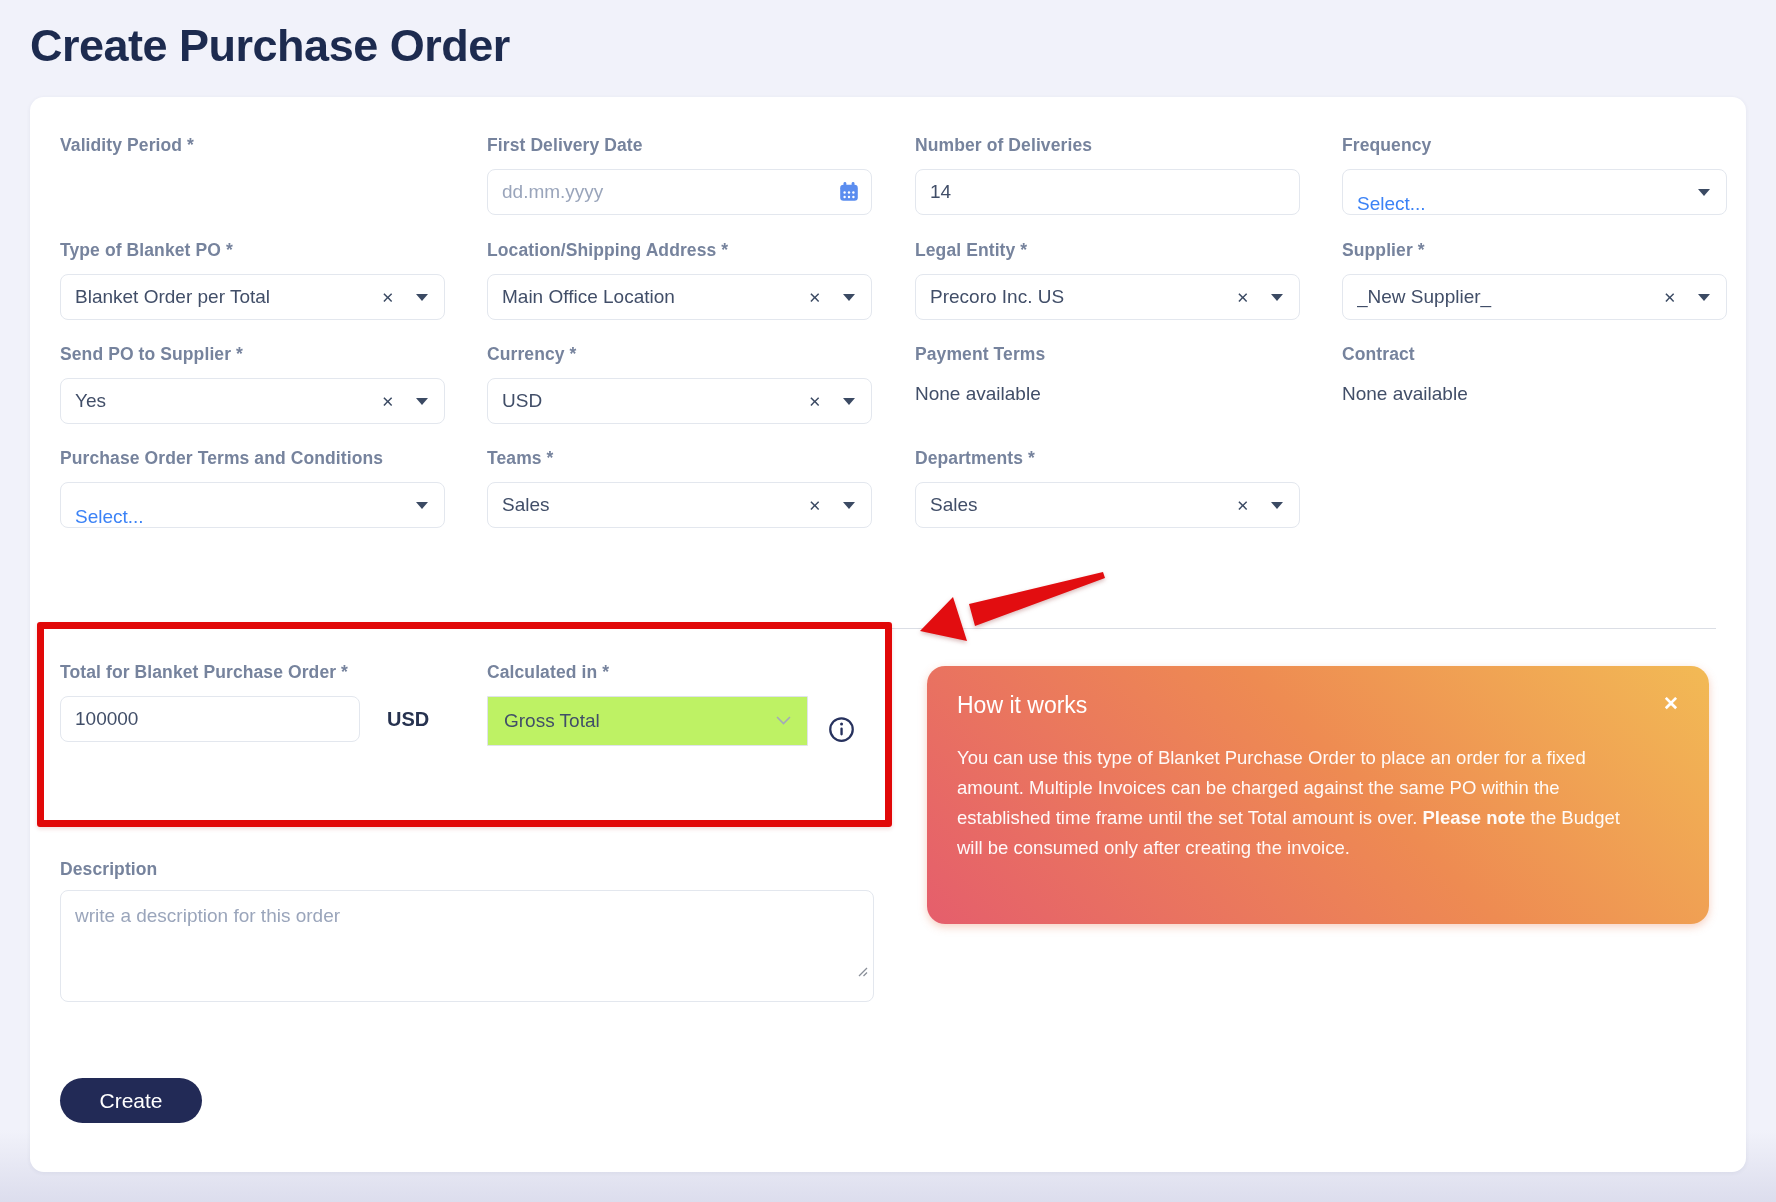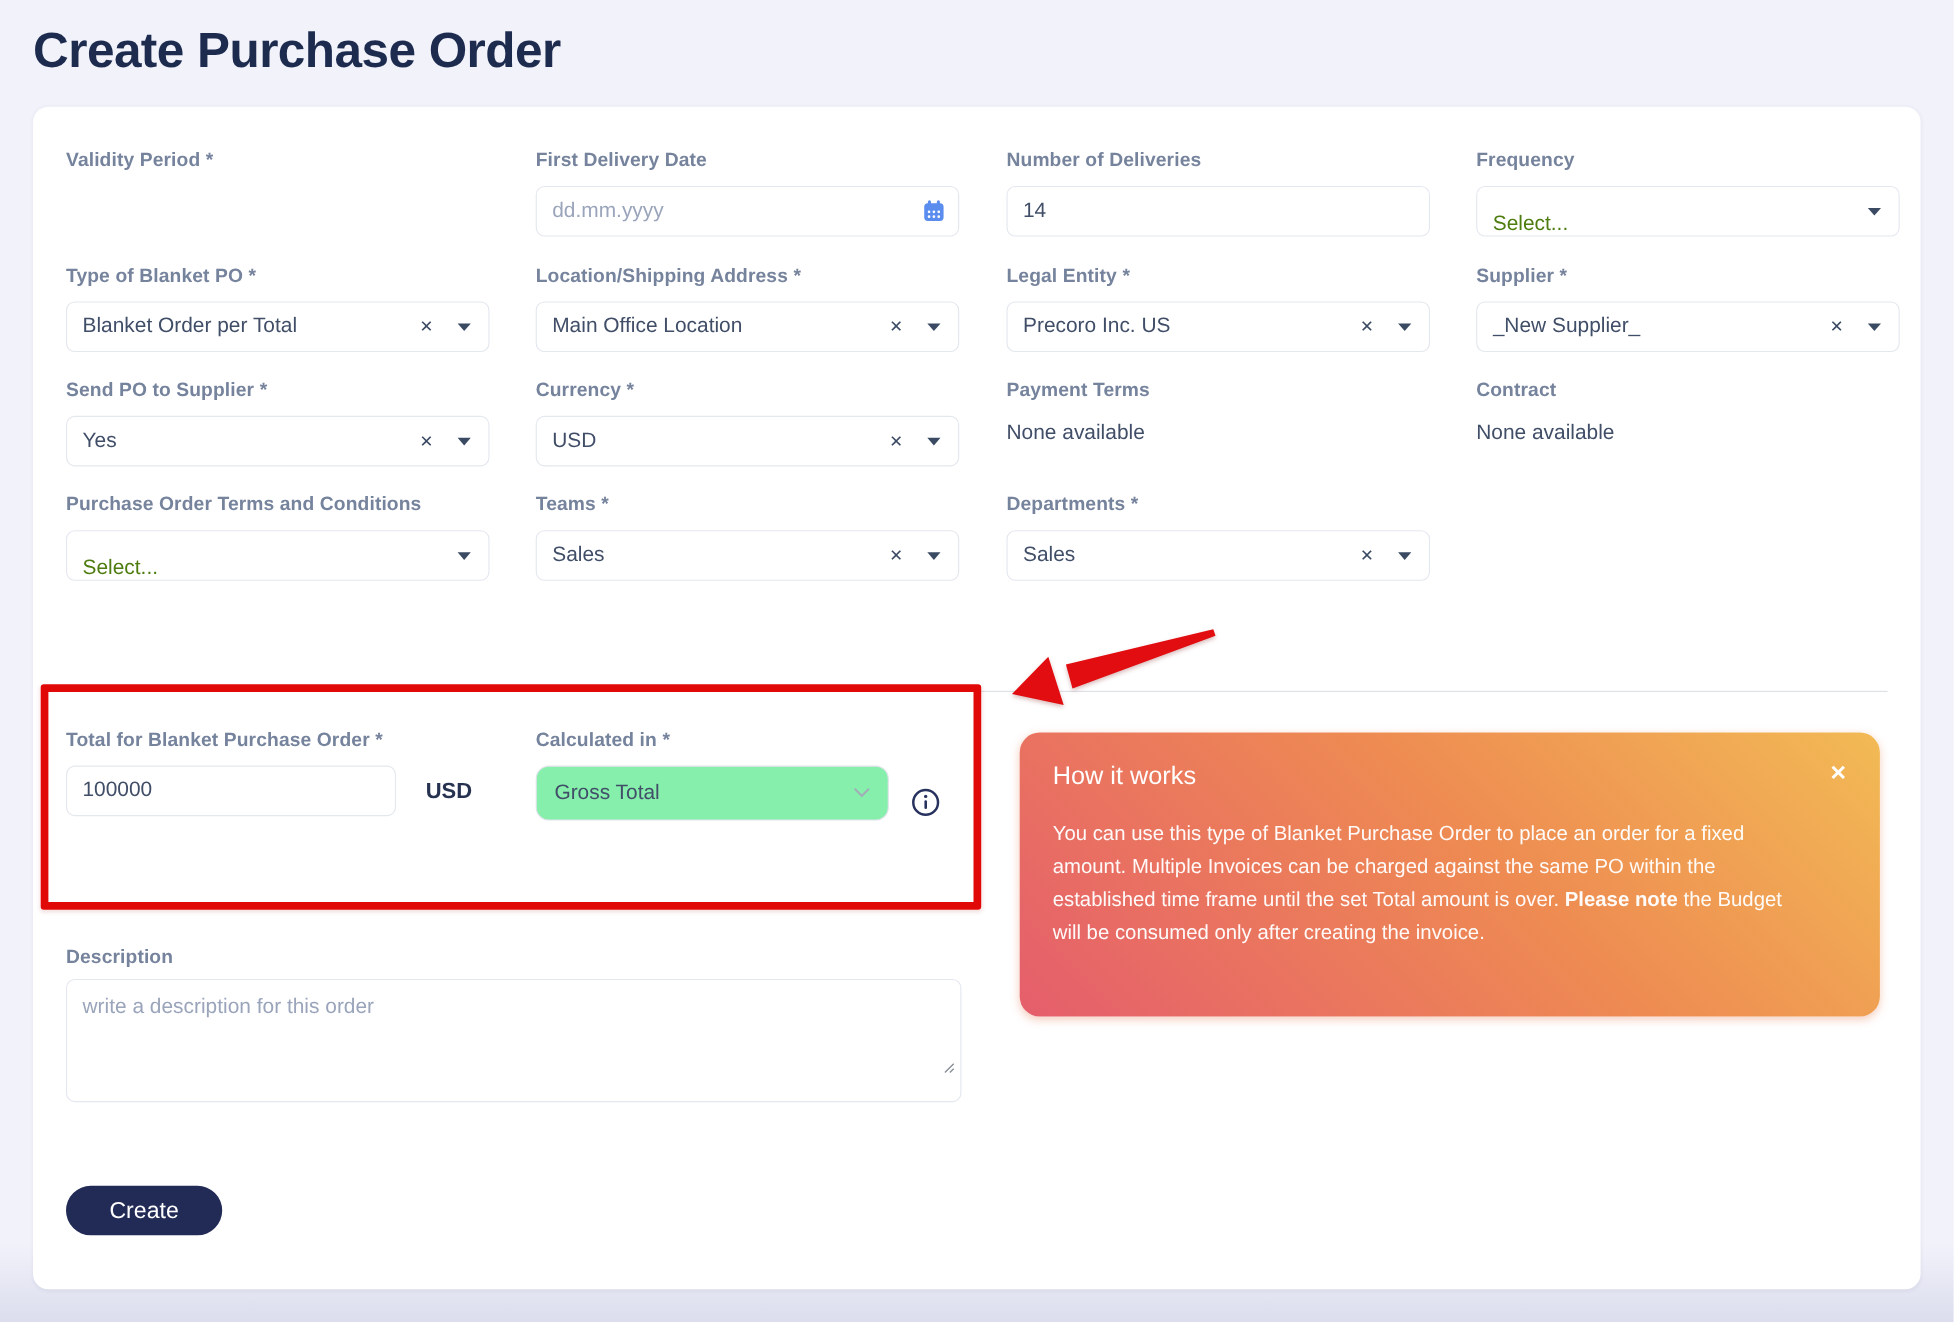--- a/index.html
+++ b/index.html
@@ -30,39 +30,39 @@
     padding:0 40px 0 14px; background:#fff; outline:none;
   }
   .input.noicon { padding-right:14px; }
   .input::placeholder { color:#9aa5bb; }
   .calicon { position:absolute; right:12px; top:12px; width:22px; height:22px; }
   .select {
     height:46px; border:1px solid #e3e7ee; border-radius:8px; background:#fff;
     display:flex; align-items:center; padding:0 16px 0 14px; cursor:pointer;
   }
   .select .val { flex:1; font-size:19px; color:#414e68; white-space:nowrap; overflow:hidden; }
-  .select .val.ph { color:#4d7c0f;margin-top:24px; }
+  .select .val.ph { color:#3b82f6;margin-top:24px; }
   .select .clear { font-size:15px; color:#3b4a63; margin-right:22px; line-height:1; }
   .caret {
     width:0; height:0; border-left:6px solid transparent; border-right:6px solid transparent;
     border-top:7px solid #3b4a63;
   }
   .static-val { font-size:19px; color:#414e68; margin-top:18px; }
   
   .redbox {
     position:absolute; left:7px; top:525px; width:855px; height:205px;
     border:7px solid #e10808; border-radius:3px;
     box-shadow:0 2px 4px rgba(160,20,20,0.15);
   }
   .divider { position:absolute; left:862px; top:531px; width:824px; height:1px; background:#dbdee5; }
   .total-row { display:flex; align-items:center; }
   .usd-tag { font-size:20px; font-weight:700; color:#26324f; margin-left:27px; }
   .calc-select {
-    width:321px; height:50px; border:1px solid #dfe3ea; border-radius:12px;
-    display:flex; align-items:center; padding:0 16px; cursor:pointer; background:#86efac;
+    width:321px; height:50px; border:1px solid #dfe3ea; border-radius:1px;
+    display:flex; align-items:center; padding:0 16px; cursor:pointer; background:#bef264;
   }
   .calc-select .val { flex:1; font-size:19px; color:#414e68; }
   .infoicon { position:absolute; left:798px; top:619px; width:27px; height:27px; cursor:pointer; }
   
   .howcard {
     position:absolute; left:897px; top:569px; width:782px; height:258px;
     border-radius:18px; padding:26px 30px 0 30px;
     background:linear-gradient(45deg,#e55e6c 0%,#ee8b52 55%,#f2ba55 100%);
     box-shadow:0 3px 8px rgba(230,120,80,0.35);
     color:#ffffff;

